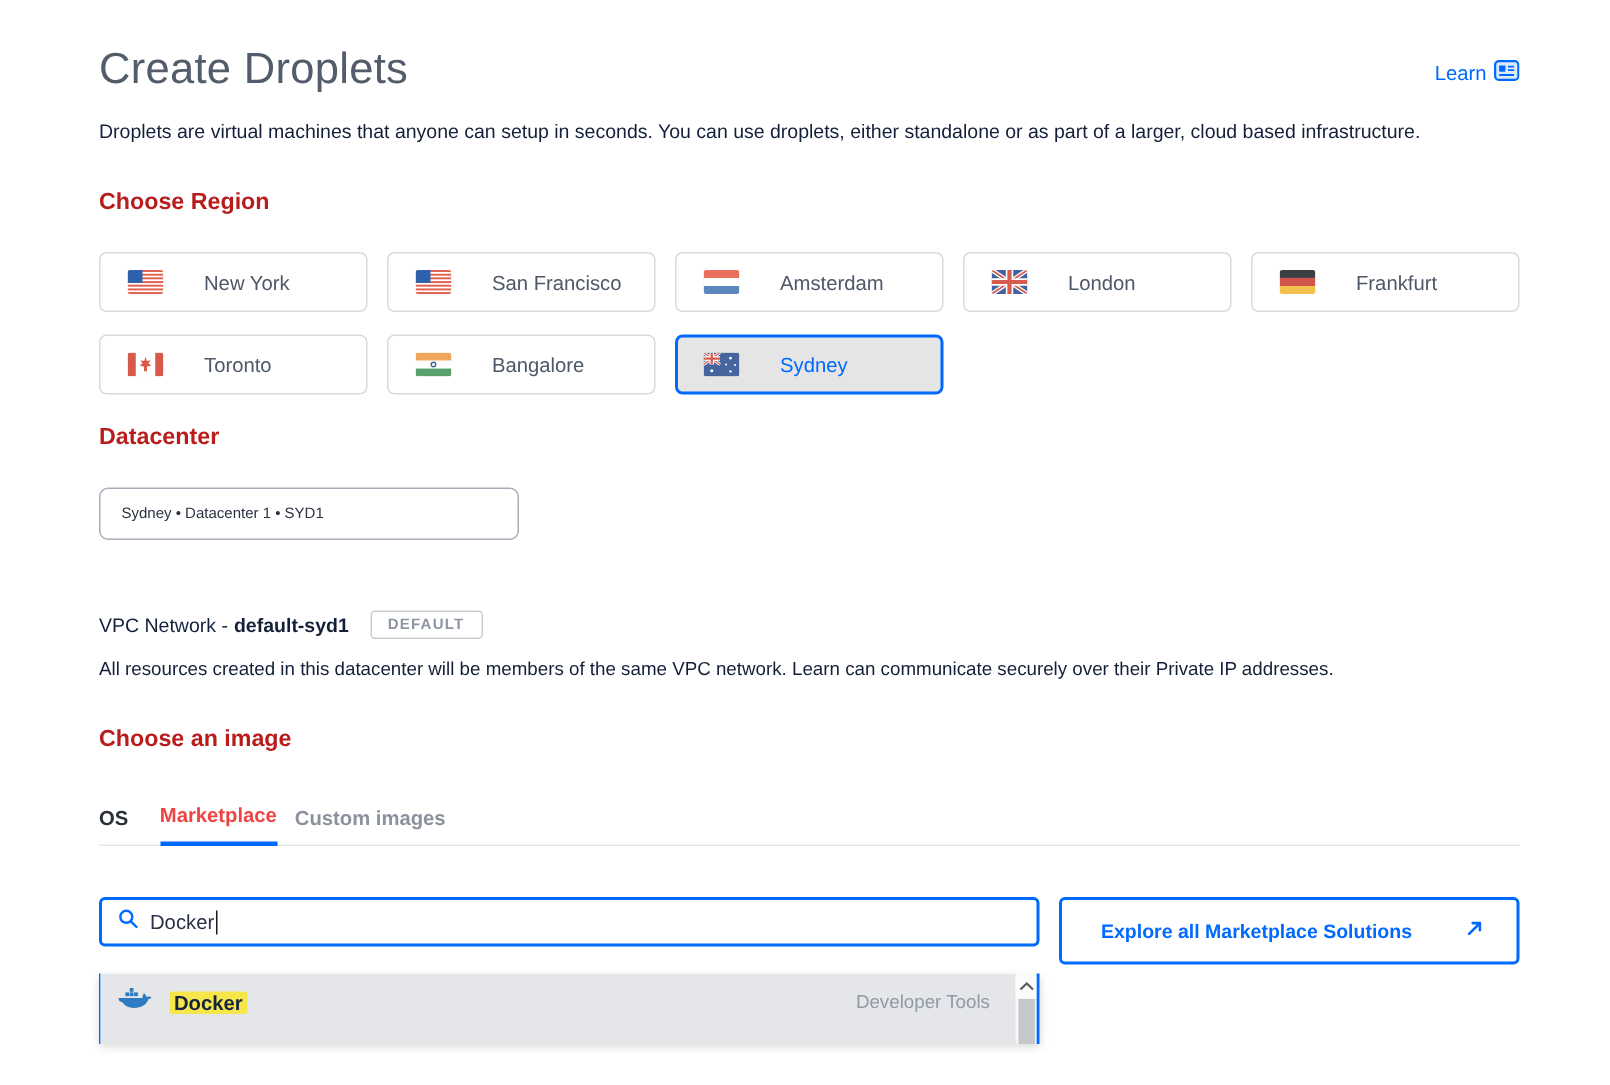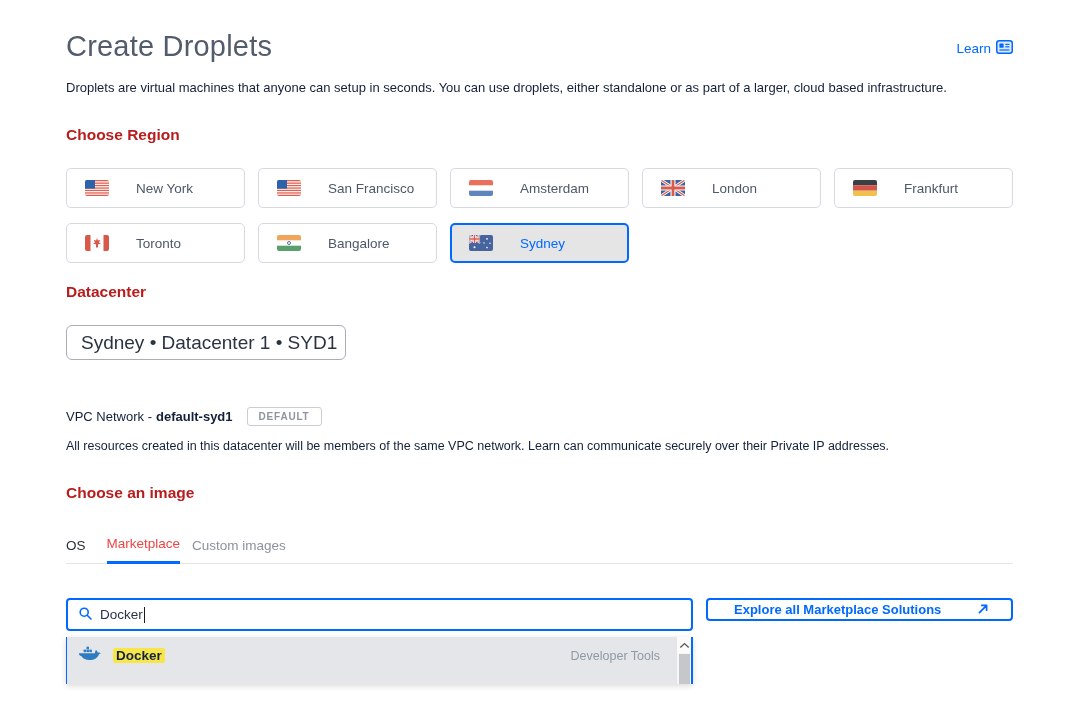--- a/index.html
+++ b/index.html
@@ -26,45 +26,45 @@
   .card .lbl { margin-left:27px; font-size:13.5px; color:#4d5868; }
   .card.sel { border:2px solid #0069ff; background:#e5e5e5; padding-left:17px; }
   .card.sel .lbl { color:#0069ff; }
   .flag { width:24px; height:16px; border-radius:2px; overflow:hidden; flex:none;
     box-shadow:inset 0 0 0 1px rgba(0,0,0,.06); display:block; }
 
   
   .dc-h { margin-top:20px; }
   .dc-select { margin-top:24px; width:280px; height:35px; border:1px solid #a7aeb9;
     border-radius:6px; display:flex; align-items:center; padding-left:14px;
-    font-size:19px; color:#2b3343; cursor:pointer; background:#fff; }
+    font-size:10px; color:#2b3343; cursor:pointer; background:#fff; }
 
   
   .vpc-row { margin-top:47px; display:flex; align-items:center; font-size:13px; color:#14203a; }
   .vpc-name { font-weight:700; margin-left:4px; }
   .badge { margin-left:14px; font-size:10px; font-weight:700; letter-spacing:.8px;
     color:#8d95a0; border:1px solid #c9ced6; border-radius:3px; padding:3px 11px; background:#fff; }
   .vpc-desc { margin-top:13px; font-size:12.5px; color:#14203a; }
 
   
   .im-h { margin-top:31px; }
   .tabs { margin-top:34px; display:flex; align-items:flex-end; border-bottom:1px solid #e2e5e9; }
-  .tab { font-size:13.5px; font-weight:400; color:#2a3038; padding-bottom:10px; cursor:pointer; }
+  .tab { font-size:13.5px; font-weight:700; color:#2a3038; padding-bottom:10px; cursor:pointer; }
   .tab + .tab { margin-left:21px; }
   .tab.active { color:#ef4444; border-bottom:3px solid #0069ff; margin-bottom:-1px; }
   .tab.muted { color:#8b929e; margin-left:12px; }
 
   
   .srow { margin-top:34px; display:flex; column-gap:13px; }
   .sbox { width:627px; height:33px; border:2px solid #0069ff; border-radius:4px;
     display:flex; align-items:center; padding-left:11px; background:#fff; cursor:text; }
   .sbox .txt { margin-left:8px; font-size:13.5px; color:#29324a; }
   .caret { display:inline-block; width:1.5px; height:16px; background:#1b1b1b; margin-left:1px;
     vertical-align:middle; }
-  .explore { width:307px; height:23px; border:2px solid #0069ff; border-radius:4px; background:#fff;
+  .explore { width:307px; height:45px; border:2px solid #0069ff; border-radius:4px; background:#fff;
     display:flex; align-items:center; justify-content:space-between; padding:0 22px 0 26px;
     cursor:pointer; }
   .explore .elabel { color:#0069ff; font-size:13px; font-weight:700; }
 
   
   .dd { position:relative; width:627px; height:47px; margin-top:6px; overflow:hidden;
     border-left:1.5px solid #0069ff; border-right:2px solid #0069ff;
     box-shadow:0 2px 6px rgba(0,0,0,.15); background:#fff; }
   .dd-item { position:absolute; left:0; top:0; right:15px; height:60px; background:#e4e6e9;
     padding:8px 0 0 12px; cursor:pointer; }

